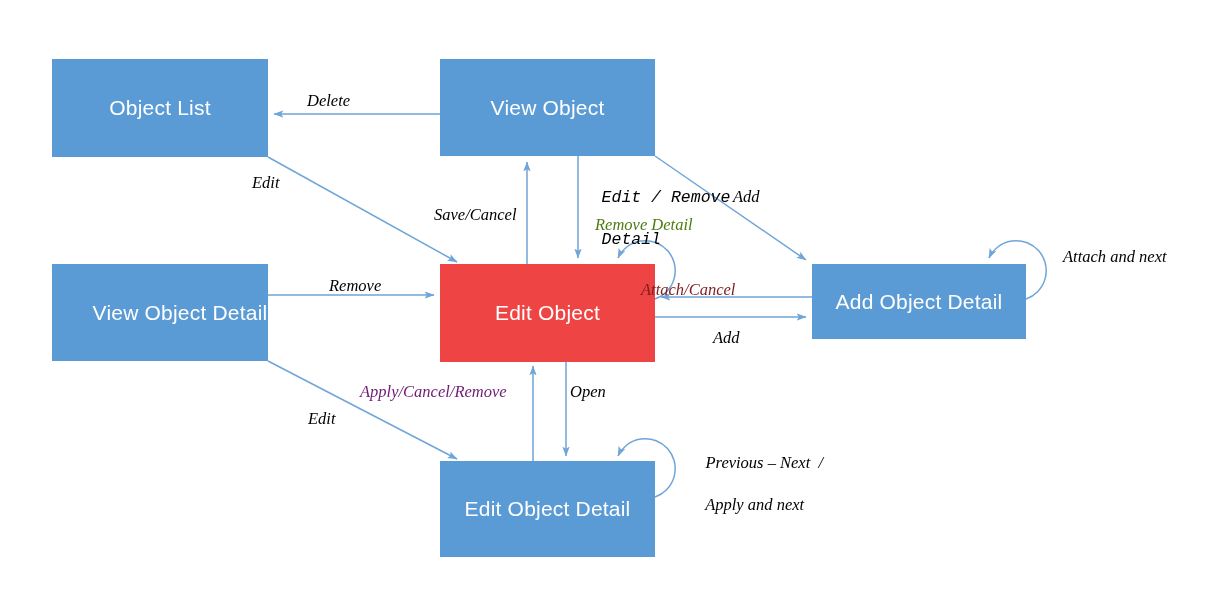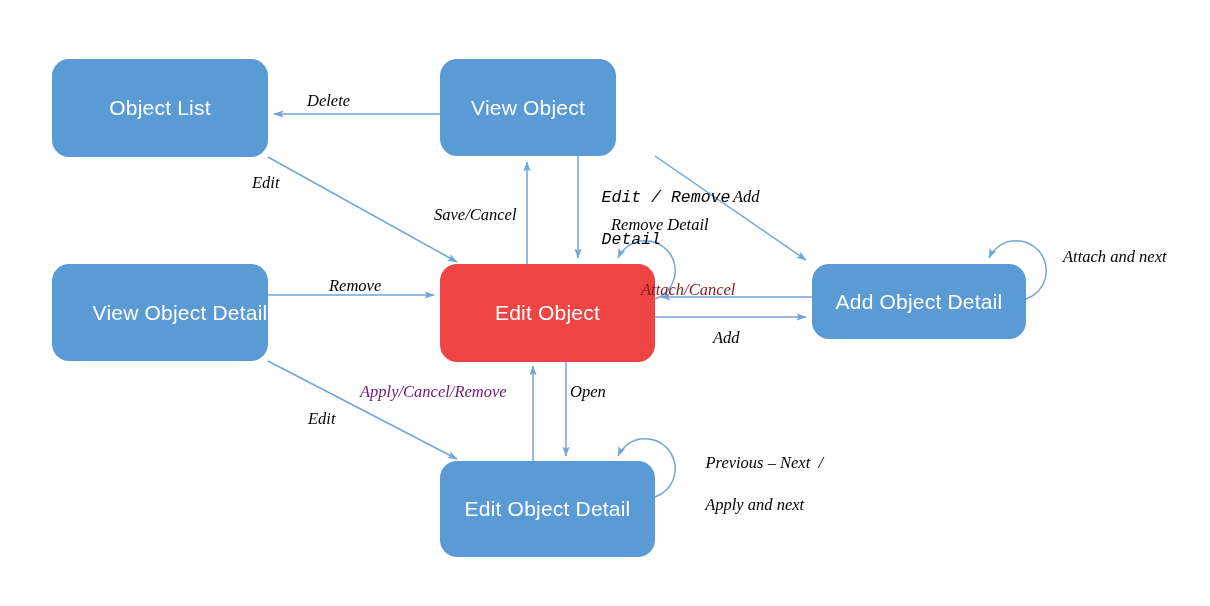--- a/index.html
+++ b/index.html
@@ -32,21 +32,20 @@
     align-items: center;
     justify-content: center;
     color: #ffffff;
     font-family: "Liberation Sans", sans-serif;
     font-size: 21px;
     font-weight: 400;
     letter-spacing: 0.2px;
     line-height: 1.1;
     text-align: center;
     user-select: none;
-    border-radius: 17px;
   }
   .edge-label {
     position: absolute;
     color: #000000;
     font-family: "Liberation Serif", serif;
     font-style: italic;
     font-size: 16.5px;
     line-height: 1.28;
     white-space: pre;
     user-select: none;
@@ -93,21 +92,21 @@
       <path d="M566,362 L566,456"></path>
 
       <path d="M655,497 A30,30 0 1 0 618,456"></path>
     </g>
   </svg>
 
   <div class="node" style="left: 52px; top: 59px; width: 216px; height: 98px; background: rgb(91, 155, 213); color: rgb(255, 255, 255);">
     <span>Object List</span>
   </div>
 
-  <div class="node" style="left: 440px; top: 59px; width: 176px; height: 97px; background: rgb(91, 155, 213); color: rgb(255, 255, 255);">
+  <div class="node" style="left: 440px; top: 59px; width: 215px; height: 97px; background: rgb(91, 155, 213); color: rgb(255, 255, 255);">
     <span>View Object</span>
   </div>
 
   <div class="node" style="left: 52px; top: 264px; width: 216px; height: 97px; background: rgb(91, 155, 213); color: rgb(255, 255, 255); padding-left: 40px;">
     <span>View Object Detail</span>
   </div>
 
   <div class="node" style="left: 440px; top: 264px; width: 215px; height: 98px; background: #ef4444; color: rgb(255, 255, 255);">
     <span>Edit Object</span>
   </div>
@@ -124,21 +123,21 @@
 
   <div class="edge-label" style="left: 252px; top: 172px; color: rgb(0, 0, 0);">Edit</div>
 
   <div class="edge-label" style="left: 434px; top: 204px; color: rgb(0, 0, 0);">Save/Cancel</div>
 
   <div class="edge-label" style="left: 562px; top: 166px; color: rgb(0, 0, 0); font-family: Liberation Mono, monospace;">
     <span>Edit / Remove</span><br>
     <span>Detail</span>
   </div>
 
-  <div class="edge-label" style="left: 595px; top: 214px; color: #000000; margin-left: 16px;">Remove Detail</div>
+  <div class="edge-label" style="left: 595px; top: 214px; color: #4d7c0f;">Remove Detail</div>
 
   <div class="edge-label" style="left: 733px; top: 186px; color: rgb(0, 0, 0);">Add</div>
 
   <div class="edge-label" style="left: 1063px; top: 246px; color: rgb(0, 0, 0);">Attach and next</div>
 
   <div class="edge-label" style="left: 641px; top: 279px; color: #7f1d1d;">Attach/Cancel</div>
 
   <div class="edge-label" style="left: 713px; top: 327px; color: rgb(0, 0, 0);">Add</div>
 
   <div class="edge-label" style="left: 329px; top: 275px; color: rgb(0, 0, 0);">Remove</div>

